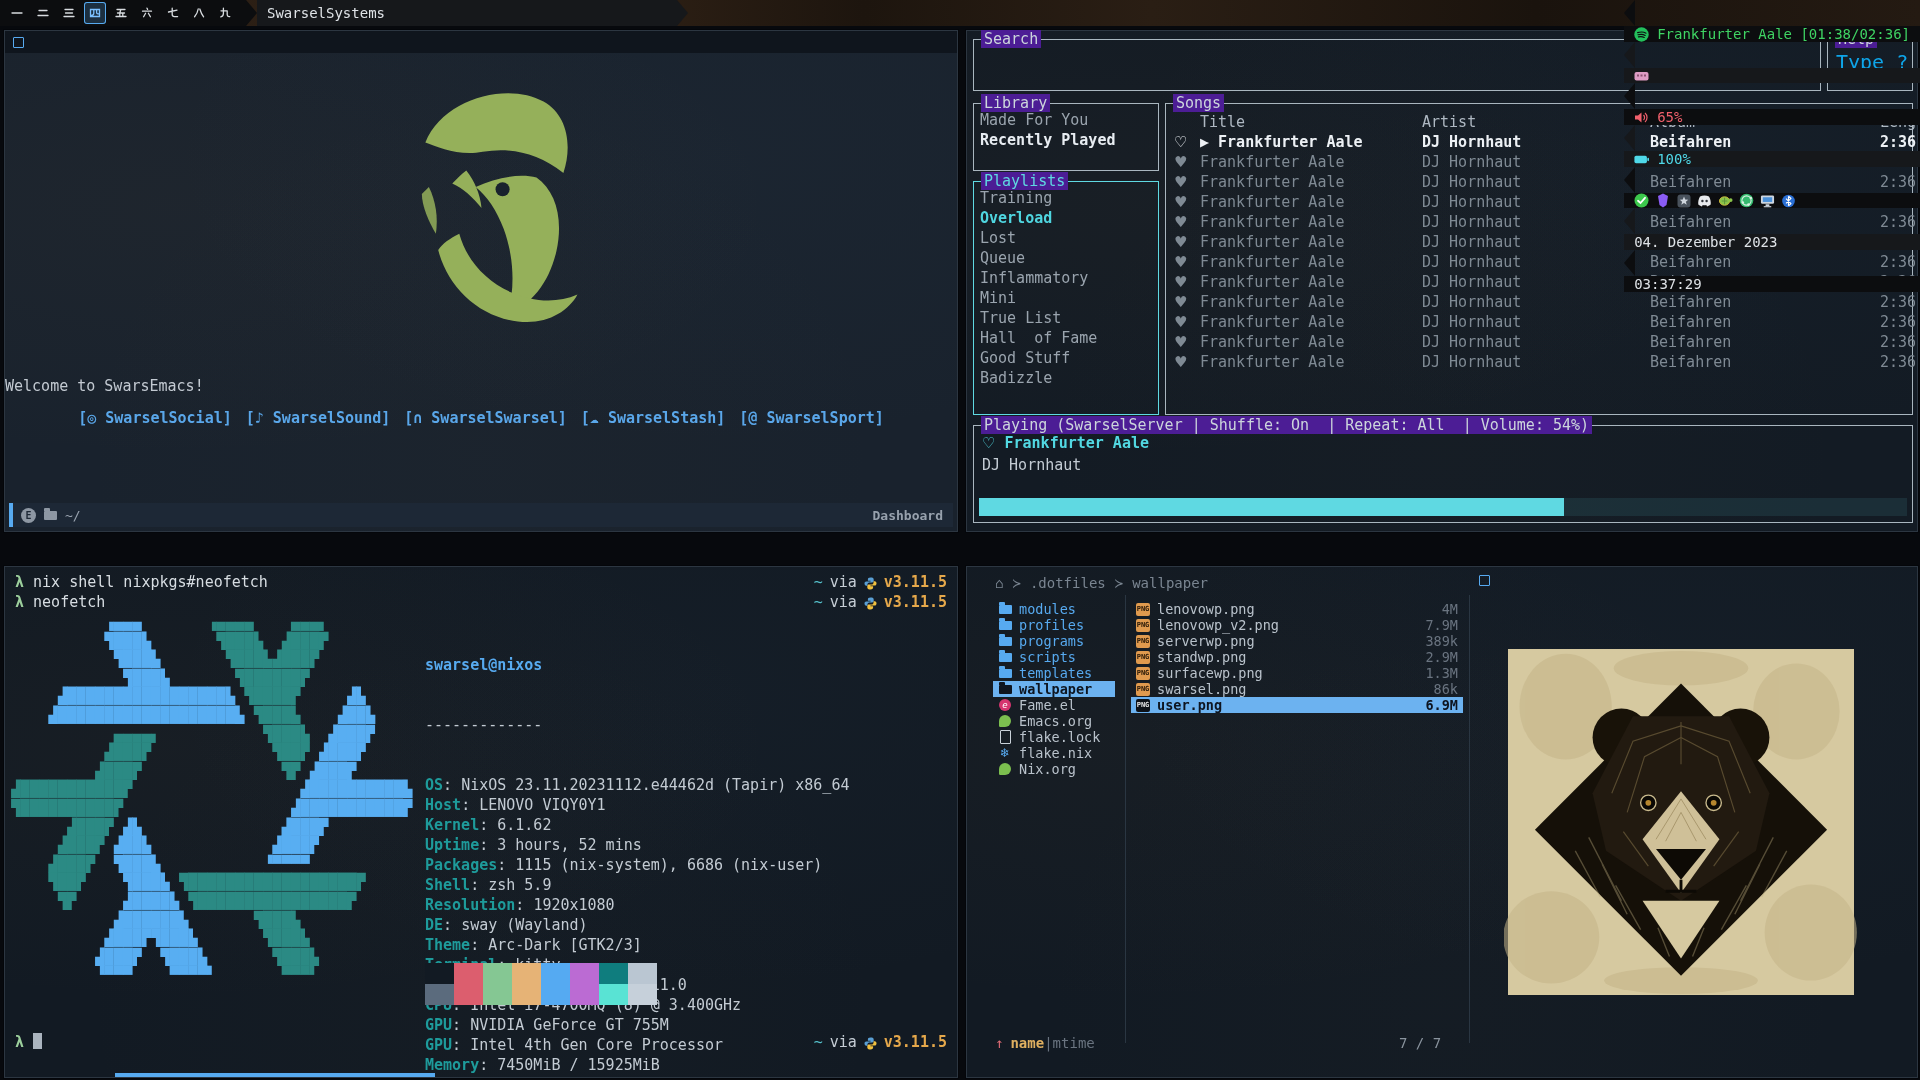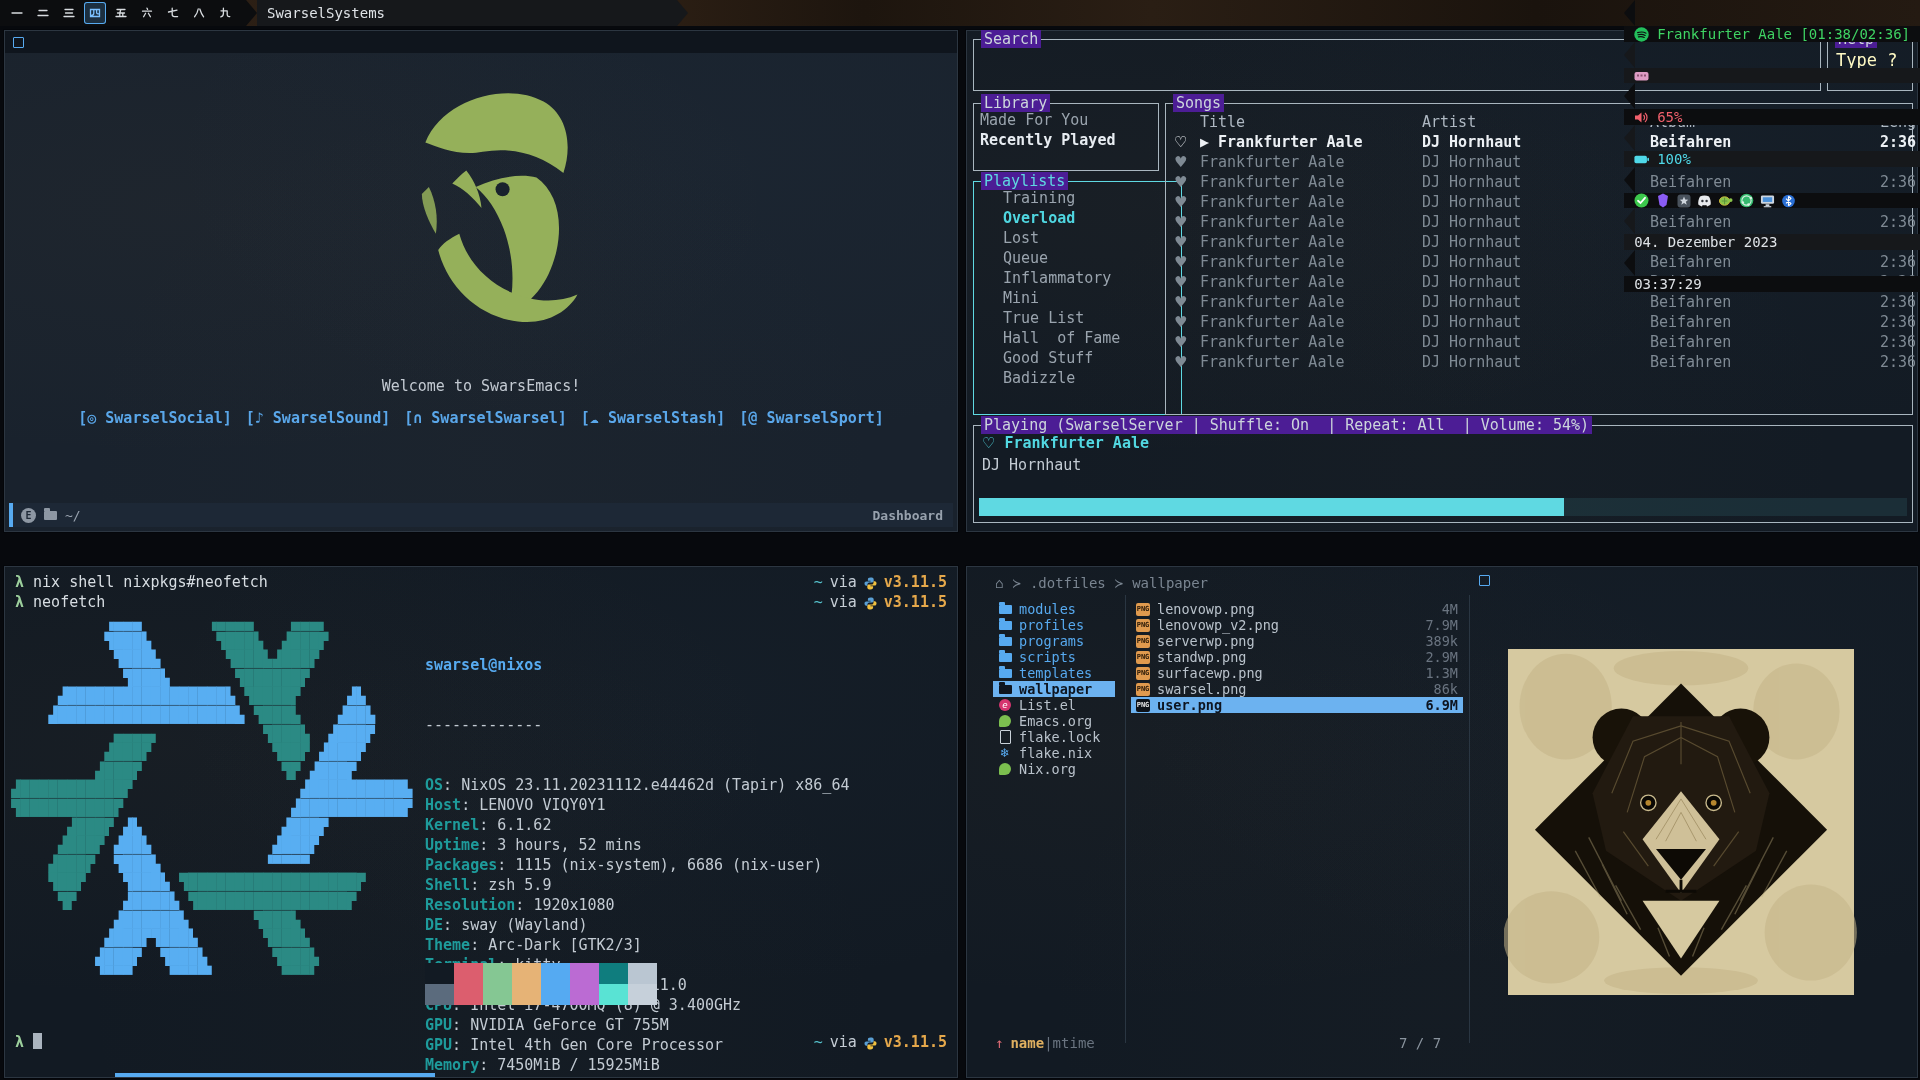--- a/index.html
+++ b/index.html
@@ -29,35 +29,35 @@
      background:radial-gradient(ellipse at 18% 35%,rgba(130,100,60,.05),transparent 55%),
                 radial-gradient(ellipse at 75% 25%,rgba(70,95,120,.05),transparent 55%),
                 radial-gradient(ellipse at 50% 85%,rgba(90,80,60,.04),transparent 60%);}
   #win-emacs{left:4px;top:30px;width:952px;height:500px;background:#19222d;}
   #win-music{left:966px;top:30px;width:950px;height:500px;background:#131b24;}
   #win-term{left:4px;top:566px;width:952px;height:510px;background:#121a23;}
   #win-fm{left:966px;top:566px;width:950px;height:510px;background:#121a23;}
   
   .tabstrip{position:absolute;left:0;top:0;right:0;height:22px;background:#0f151d;display:flex;align-items:center;padding-left:8px;}
   .winicon{width:9px;height:9px;border:1.5px solid #57aaf0;border-radius:1px;}
-  .emacs-center{position:absolute;left:0;right:0;text-align:center;}
+  .emacs-center{position:absolute;left:0;right:0;text-align:left;}
   .welcome{top:346px;color:#c3cad2;font-size:15px;}
   .dash-buttons{top:378px;font-size:15px;font-weight:bold;color:#5aa7ea;display:flex;justify-content:center;gap:14px;}
   .dash-buttons2{top:400px;font-size:15px;font-weight:bold;color:#5aa7ea;}
   .loadmsg{top:430px;color:#5d6772;font-size:14px;}
   .emacs-logo{position:absolute;left:356px;top:42px;width:234px;height:284px;}
   .modeline{position:absolute;left:4px;right:4px;bottom:4px;height:24px;background:#1d2836;display:flex;align-items:center;gap:8px;padding-left:0;color:#9aa4b0;font-size:13px;}
   .ml-accent{width:4px;height:24px;background:#57aaf0;}
   .ml-circle{width:15px;height:15px;border-radius:50%;background:#8d97a3;color:#1d2836;font-size:10px;font-weight:bold;display:flex;align-items:center;justify-content:center;}
   .folder{width:13px;height:9px;background:#8d97a3;border-radius:1px;position:relative;}
   .folder::before{content:'';position:absolute;top:-3px;left:0;width:6px;height:3px;background:inherit;border-radius:1px 1px 0 0;}
   .ml-buffer{margin-left:auto;margin-right:10px;font-weight:bold;color:#97a1ad;}
   
   .panel{position:absolute;border:1px solid #a9b6bf;background:transparent;}
-  .panel.active{border-color:#5fd9e2;padding-left:23px;}
+  .panel.active{border-color:#5fd9e2;}
   .ptitle{position:absolute;top:-10px;left:7px;background:#4c1d95;padding:0 3px;font-size:15px;color:#ccd5dc;white-space:pre;}
   .panel.active>.ptitle{color:#5fd9e2;}
   .plist{padding:6px 0 0 6px;font-size:15px;line-height:20px;color:#9aa4ae;white-space:pre;}
   .plist .sel{color:#4fd6e0;font-weight:bold;}
   .plist .boldw{color:#e8edf2;font-weight:bold;}
   .songhead,.song-row{display:grid;grid-template-columns:26px 222px 228px 230px 1fr;font-size:15px;line-height:20px;padding:0 8px;}
   .songhead{color:#aeb8c2;margin-top:8px;}
   .song-row{color:#7f8a94;}
   .song-row.current{color:#edf1f5;font-weight:bold;}
   .heart{font-family:"DejaVu Sans",sans-serif;}
@@ -307,21 +307,21 @@
   </div>
 </div>
 
 <div class="window" id="win-music">
   <div class="panel" style="left:6px;top:8px;width:846px;height:50px;">
     <span class="ptitle">Search</span>
     <input class="search-input" value="" style="">
   </div>
   <div class="panel" style="left:860px;top:8px;width:84px;height:50px;">
     <span class="ptitle">Help</span>
-    <div style="padding:10px 0 0 8px;font-size:17px;color:#fef9c3;">Type ?</div>
+    <div style="padding:10px 0 0 8px;font-size:20px;color:#0ea5e9;">Type ?</div>
   </div>
 
   <div class="panel" style="left:6px;top:72px;width:184px;height:66px;">
     <span class="ptitle">Library</span>
     <div class="plist"><div>Made For You</div><div class="boldw">Recently Played</div></div>
   </div>
 
   <div class="panel active" style="left:6px;top:150px;width:184px;height:232px;">
     <span class="ptitle">Playlists</span>
     <div class="plist"><div>Training</div><div class="sel">Overload</div><div>Lost</div><div>Queue</div><div>Inflammatory</div><div>Mini</div><div>True List</div><div>Hall  of Fame</div><div>Good Stuff</div><div>Badizzle</div></div>
@@ -557,21 +557,21 @@
       <div class="fmrow dir selected">
         <span class="ficon">
           <span class="f-folder"></span>
         </span>
         <span>wallpaper</span>
       </div>
       <div class="fmrow">
         <span class="ficon">
           <span class="f-emacs">e</span>
         </span>
-        <span>List.el</span>
+        <span>Fame.el</span>
       </div>
       <div class="fmrow">
         <span class="ficon">
           <span class="f-org"></span>
         </span>
         <span>Emacs.org</span>
       </div>
       <div class="fmrow">
         <span class="ficon">
           <span class="f-file"></span>

